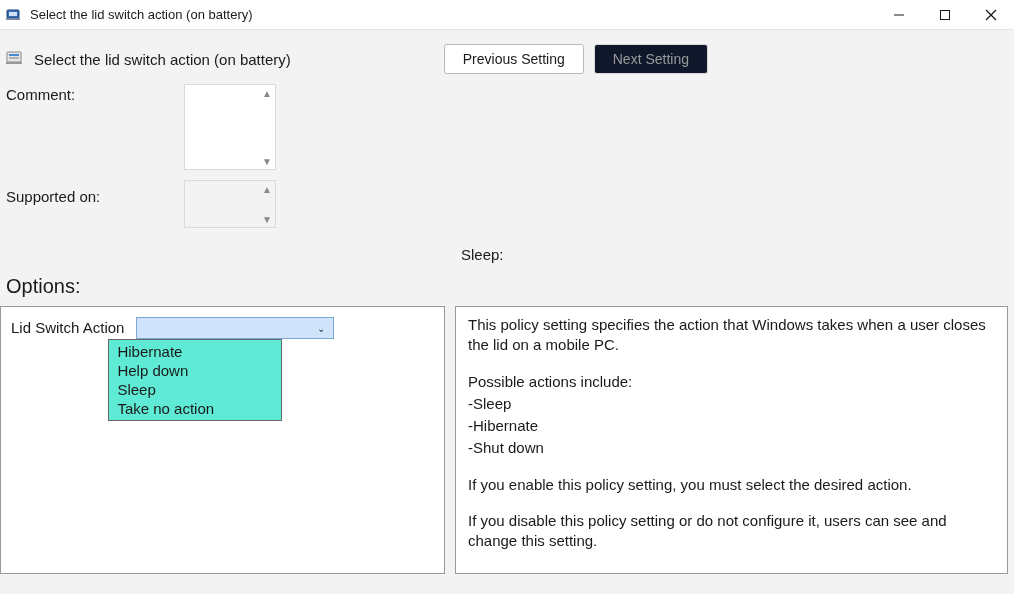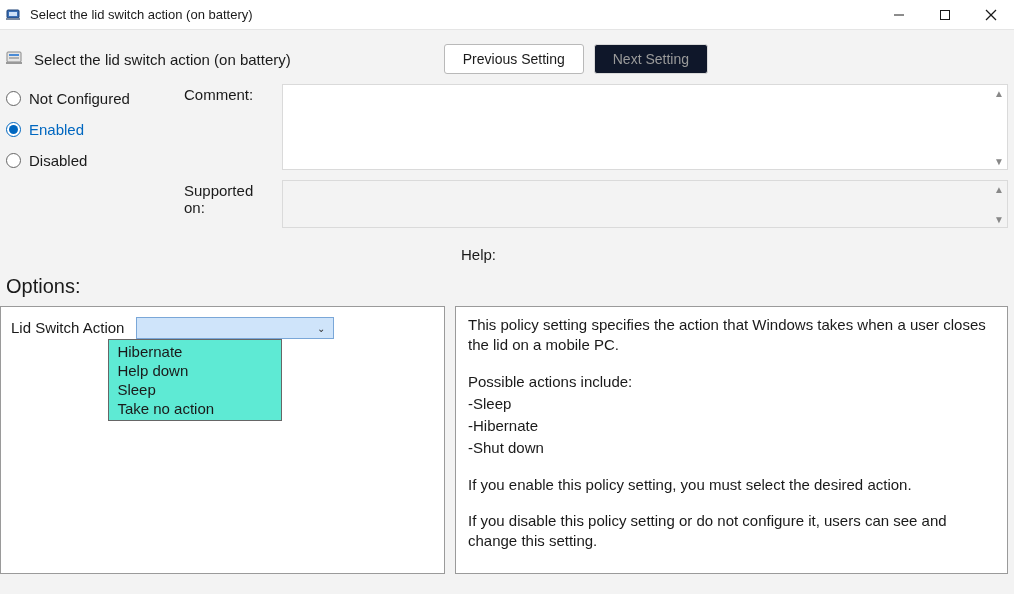--- a/index.html
+++ b/index.html
@@ -267,58 +267,38 @@
     </svg>
   </span>
   <span class="sub-title">Select the lid switch action (on battery)</span>
   <div class="nav-buttons">
     <div class="btn">Previous Setting</div>
     <div class="btn disabled">Next Setting</div>
   </div>
 </div>
 
 <div class="config-area">
-  <div class="radio-stack">
-    <div class="radio-item">
-      <span class="radio-circle">
-          <span class="radio-dot"></span>
-        </span>
-      <span class="radio-label">Not Configured</span>
-    </div>
-    <div class="radio-item selected">
-      <span class="radio-circle">
-          <span class="radio-dot"></span>
-        </span>
-      <span class="radio-label">Enabled</span>
-    </div>
-    <div class="radio-item">
-      <span class="radio-circle">
-          <span class="radio-dot"></span>
-        </span>
-      <span class="radio-label">Disabled</span>
-    </div>
-  </div>
 
   <div class="field-label">Comment:</div>
   <div class="textbox">
     <span class="scroll-arrow up">▲</span>
     <span class="scroll-arrow down">▼</span>
   </div>
 
   <div></div>
-  <div class="field-label" style="margin-top:10px;">Supported on:</div>
+  <div class="field-label" style="margin-top:16px;">Supported on:</div>
   <div class="textbox short" style="margin-top:10px; background:#f3f3f3;">
     <span class="scroll-arrow up">▲</span>
     <span class="scroll-arrow down">▼</span>
   </div>
 </div>
 
 <div class="section-labels">
   <div class="lbl-left">Options:</div>
-  <div class="lbl-right">Help:</div>
+  <div class="lbl-right">Sleep:</div>
 </div>
 
 <div class="panels">
   <div class="panel options">
     <div class="opt-row">
       <span class="opt-label">Lid Switch Action</span>
       <div class="combo-wrap">
         <div class="combo">
           <span></span>
           <span class="caret">⌄</span>

